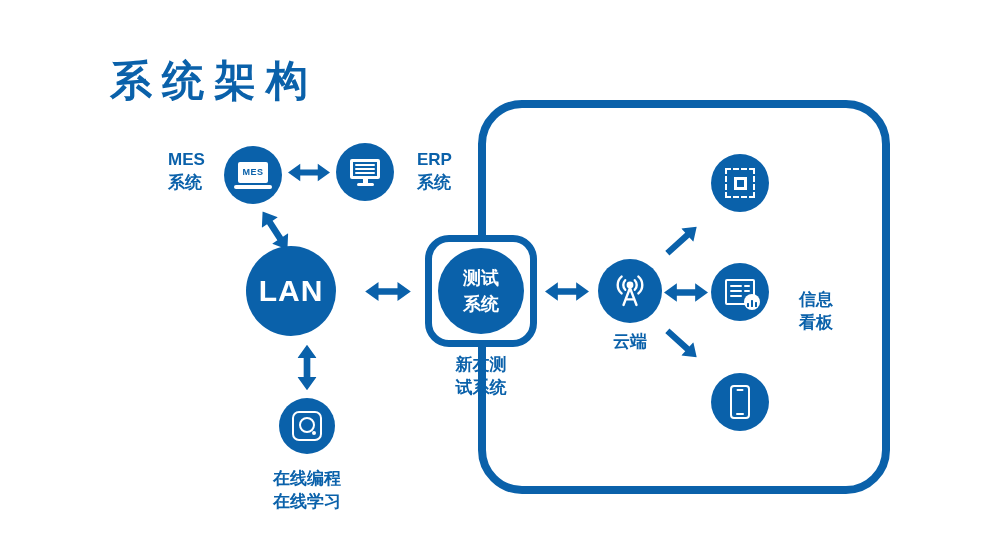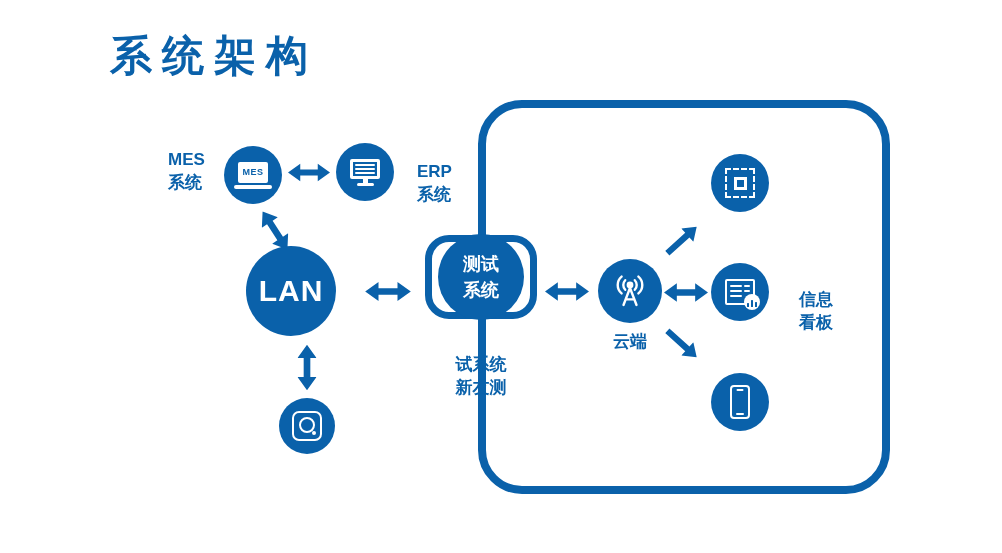--- a/index.html
+++ b/index.html
@@ -1,40 +1,40 @@
 <!DOCTYPE html>
 <html style="--primary: #0a61aa;"><head>
 <meta charset="utf-8">
 <style>
   :root{ --primary:#0a61aa; }
   *{margin:0;padding:0;box-sizing:border-box;}
   body{background:#fff;font-family:"Liberation Sans",sans-serif;}
   .stage{position:relative;width:1002px;height:553px;background:#fff;overflow:hidden;color:var(--primary);}
-  .title{position:absolute;left:110px;top:28px;font-size:42px;font-weight:800;letter-spacing:10px;color:var(--primary);}
+  .title{position:absolute;left:110px;top:53px;font-size:42px;font-weight:800;letter-spacing:10px;color:var(--primary);}
 
   
   .circle{position:absolute;border-radius:50%;background:var(--primary);display:flex;align-items:center;justify-content:center;}
   .c58{width:58px;height:58px;}
   .c56{width:56px;height:56px;}
   .c64{width:64px;height:64px;}
   .lan{width:90px;height:90px;font-size:30px;font-weight:700;color:#fff;letter-spacing:1px;}
 
   
   .label{position:absolute;font-size:17px;font-weight:700;color:var(--primary);line-height:1.35;}
   .label.center{text-align:center;}
 
   
   .arrow{position:absolute;color:var(--primary);line-height:0;}
   .arrow svg{display:block;}
 
   
   .cloud-region{position:absolute;left:478px;top:100px;width:412px;height:394px;border:8px solid var(--primary);border-radius:44px;background:transparent;z-index:0;}
 
   
-  .test-box{position:absolute;left:425px;top:235px;width:112px;height:84px;border:7px solid var(--primary);border-radius:24px;background:#fff;display:flex;align-items:center;justify-content:center;z-index:2;}
+  .test-box{position:absolute;left:425px;top:235px;width:112px;height:112px;border:7px solid var(--primary);border-radius:24px;background:#fff;display:flex;align-items:center;justify-content:center;z-index:2;}
   .test-circle{width:86px;height:86px;border-radius:50%;background:var(--primary);display:flex;flex-direction:column;align-items:center;justify-content:center;color:#fff;font-size:18px;font-weight:700;line-height:1.45;}
 
   
   .laptop{display:flex;flex-direction:column;align-items:center;}
   .laptop .screen{width:30px;height:21px;background:#fff;border-radius:2px;display:flex;align-items:center;justify-content:center;font-size:9px;font-weight:700;color:var(--primary);letter-spacing:0.5px;}
   .laptop .base{width:38px;height:4px;background:#fff;border-radius:2px;margin-top:2px;}
 
   
   .monitor{display:flex;flex-direction:column;align-items:center;}
   .monitor .scr{width:30px;height:20px;background:#fff;border-radius:2px;padding:3px;}
@@ -103,21 +103,21 @@
           <div class="inner">
             <i></i>
             <i></i>
             <i></i>
           </div>
         </div>
       <div class="neck"></div>
       <div class="foot"></div>
     </div>
   </div>
-  <div class="label" style="left:417px;top:149px;margin-top:12px;">
+  <div class="label" style="left:417px;top:149px;">
     <div>ERP</div>
     <div>系统</div>
   </div>
 
   <div class="arrow" style="left:252px;top:221px;transform:rotate(57deg);">
     <svg width="46" height="19" viewBox="0 0 48 20">
         <polygon fill="currentColor" points="0,10 14,0 14,6.5 34,6.5 34,0 48,10 34,20 34,13.5 14,13.5 14,20"></polygon>
       </svg>
   </div>
 
@@ -126,37 +126,41 @@
   </div>
 
   <div class="arrow" style="left:284px;top:358px;transform:rotate(90deg);">
     <svg width="46" height="19" viewBox="0 0 48 20">
         <polygon fill="currentColor" points="0,10 14,0 14,6.5 34,6.5 34,0 48,10 34,20 34,13.5 14,13.5 14,20"></polygon>
       </svg>
   </div>
 
   <div class="circle c56" style="left:279px;top:398px;">
     <div class="drive"></div>
+  </div>
+  <div class="label center" style="left:262px;top:468px;width:90px;">
+    <div>在线编程</div>
+    <div>在线学习</div>
   </div>
 
   <div class="arrow" style="left:365px;top:282px;">
     <svg width="46" height="19" viewBox="0 0 48 20">
         <polygon fill="currentColor" points="0,10 14,0 14,6.5 34,6.5 34,0 48,10 34,20 34,13.5 14,13.5 14,20"></polygon>
       </svg>
   </div>
 
   <div class="test-box">
     <div class="test-circle">
       <div>测试</div>
       <div>系统</div>
     </div>
   </div>
   <div class="label center" style="left:425px;top:354px;width:112px;">
+    <div>新友测</div>
     <div>试系统</div>
-    <div>新友测</div>
   </div>
 
   <div class="arrow" style="left:545px;top:282px;">
     <svg width="44" height="19" viewBox="0 0 48 20">
         <polygon fill="currentColor" points="0,10 14,0 14,6.5 34,6.5 34,0 48,10 34,20 34,13.5 14,13.5 14,20"></polygon>
       </svg>
   </div>
 
   <div class="circle c64" style="left:598px;top:259px;">
     <svg width="36" height="34" viewBox="0 0 36 34">

